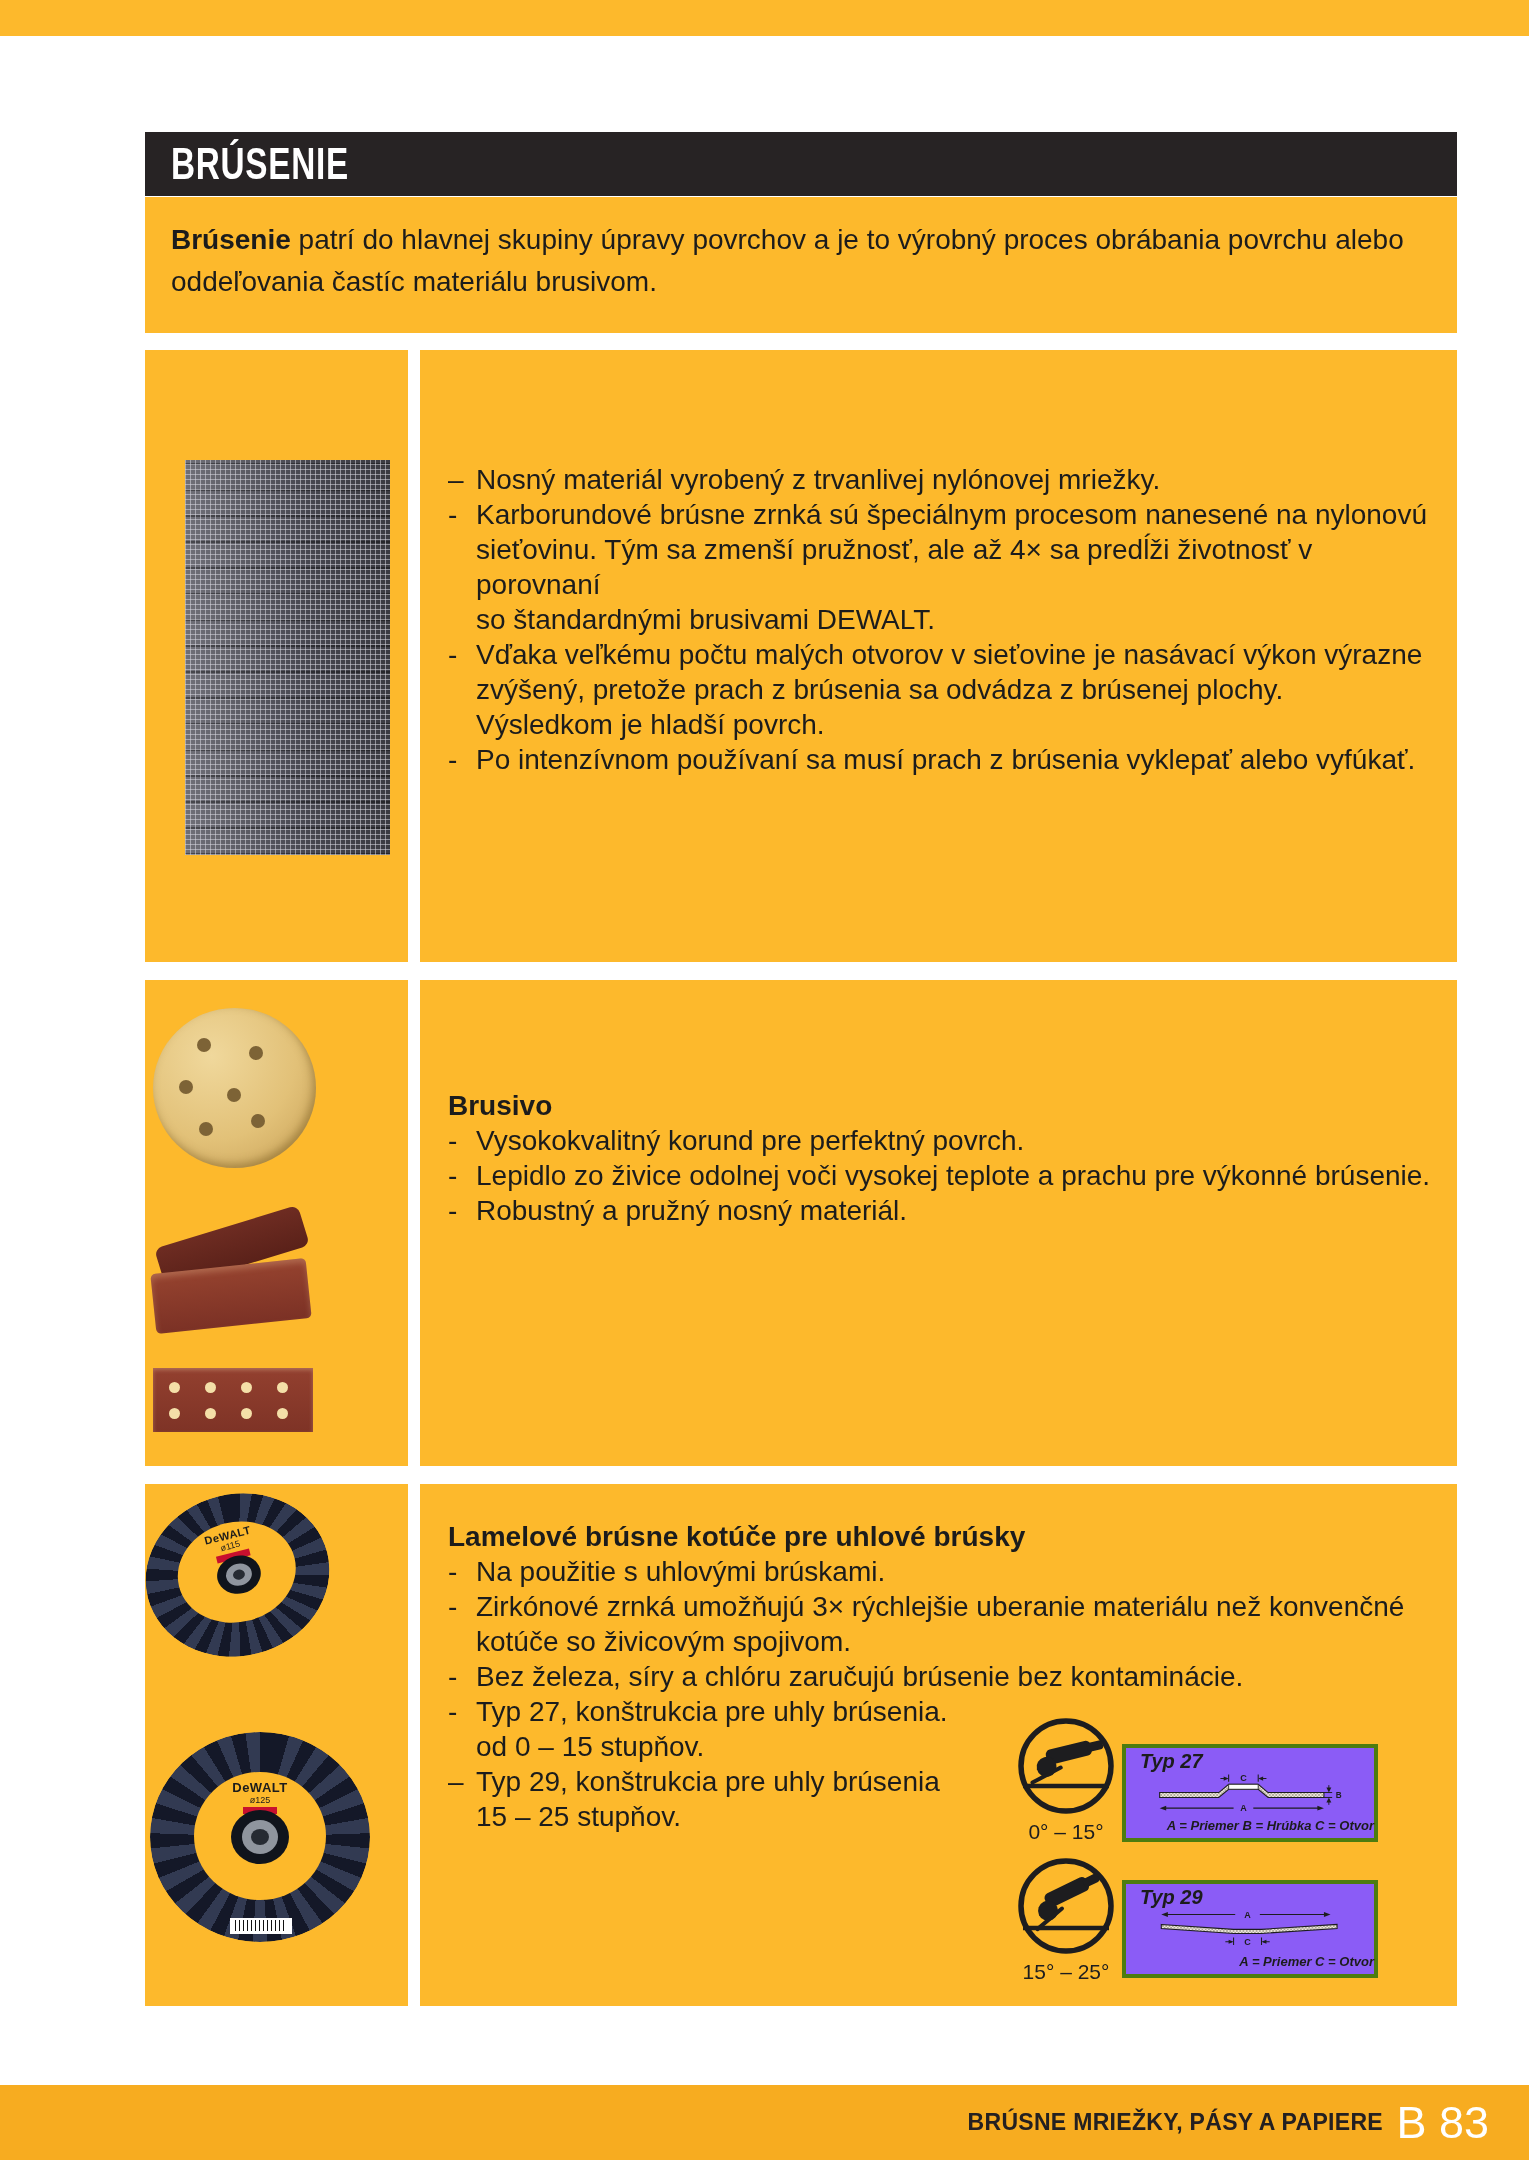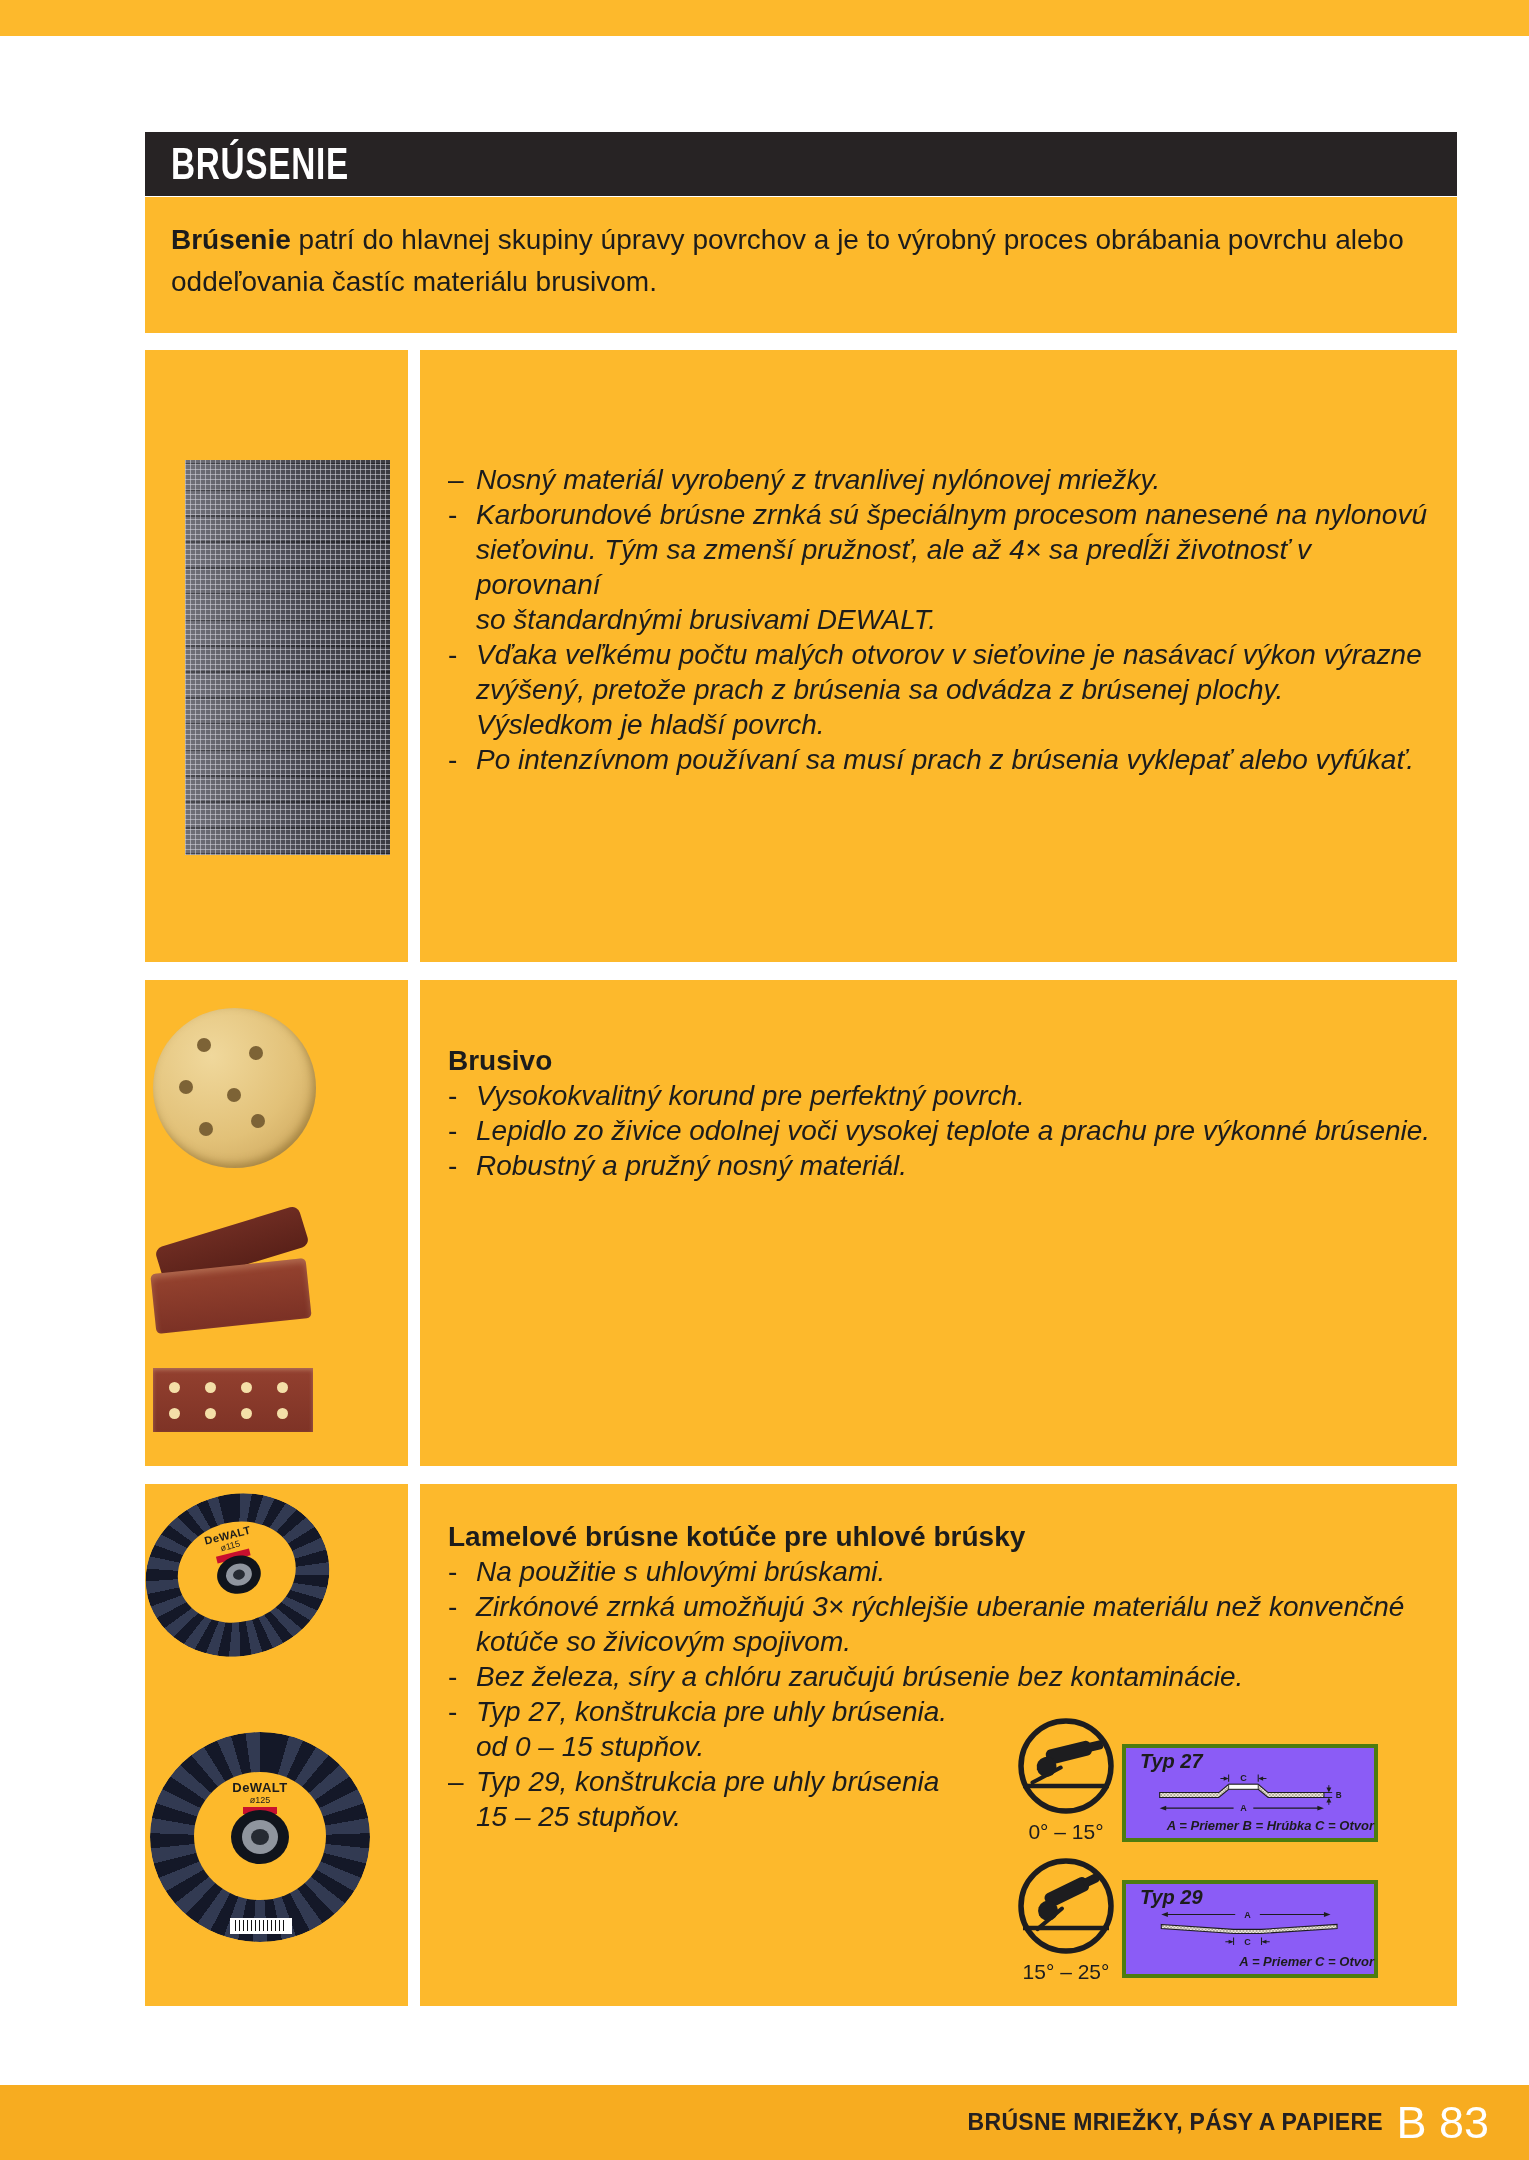--- a/index.html
+++ b/index.html
@@ -23,23 +23,23 @@
   .img-panel{left:145px;width:263px;}
   .txt-panel{left:420px;width:1037px;padding:0 18px 0 28px;}
   .s1{top:350px;height:612px;}
   .s2{top:980px;height:486px;}
   .s3{top:1484px;height:522px;}
   .sec-head{font-size:28px;font-weight:bold;line-height:35px;}
   .sec-head sup{font-size:16px;}
   ul.blist{list-style:none;margin:0;padding:0;font-size:28px;line-height:35px;}
   ul.blist li{display:flex;}
   ul.blist .dash{width:28px;flex:0 0 28px;}
-  ul.blist .btxt{white-space:pre-wrap;flex:1;font-style:italic;}
+  ul.blist .btxt{white-space:pre-wrap;flex:1;}
   .pad1{padding-top:112px;}
-  .pad2{padding-top:63px;}
+  .pad2{padding-top:108px;}
   .pad3{padding-top:35px;}
   
   .mesh{left:40px;top:110px;width:205px;height:395px;background-color:#50505a;
     background-image:
       repeating-linear-gradient(0deg, rgba(215,215,224,.55) 0 1px, transparent 1px 5px),
       repeating-linear-gradient(90deg, rgba(215,215,224,.55) 0 1px, transparent 1px 5px),
       repeating-linear-gradient(0deg, rgba(0,0,0,.35) 0 2px, transparent 2px 26px),
       linear-gradient(90deg, rgba(255,255,255,.18), rgba(0,0,0,.12) 60%, rgba(0,0,0,.28));}
   .sand-disc{left:8px;top:28px;width:163px;height:160px;border-radius:50%;
     background:radial-gradient(circle at 36% 30%, #F0D89C, #E2C178 55%, #C9A258 95%);

